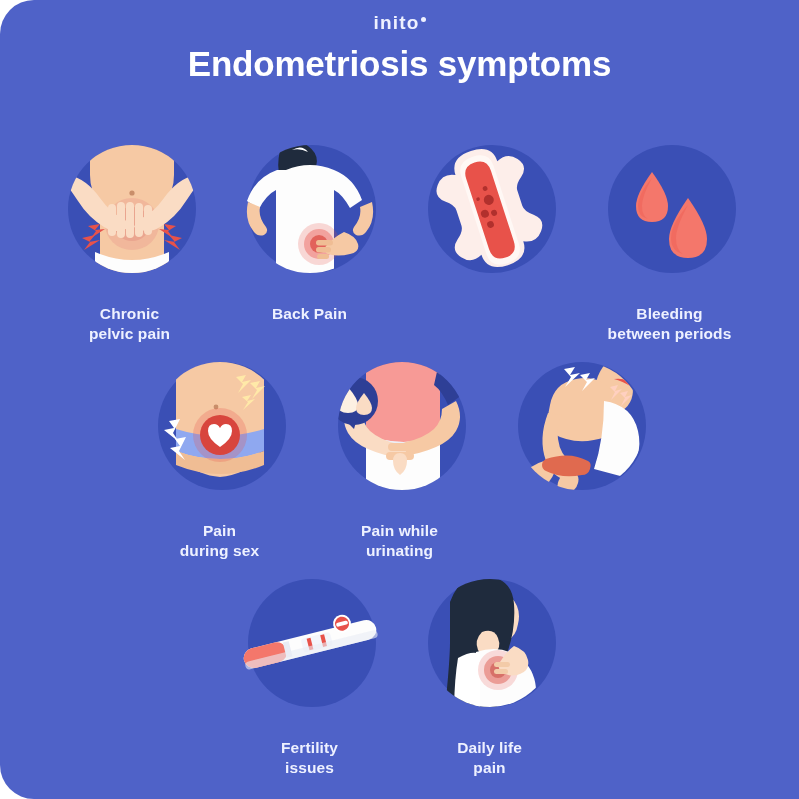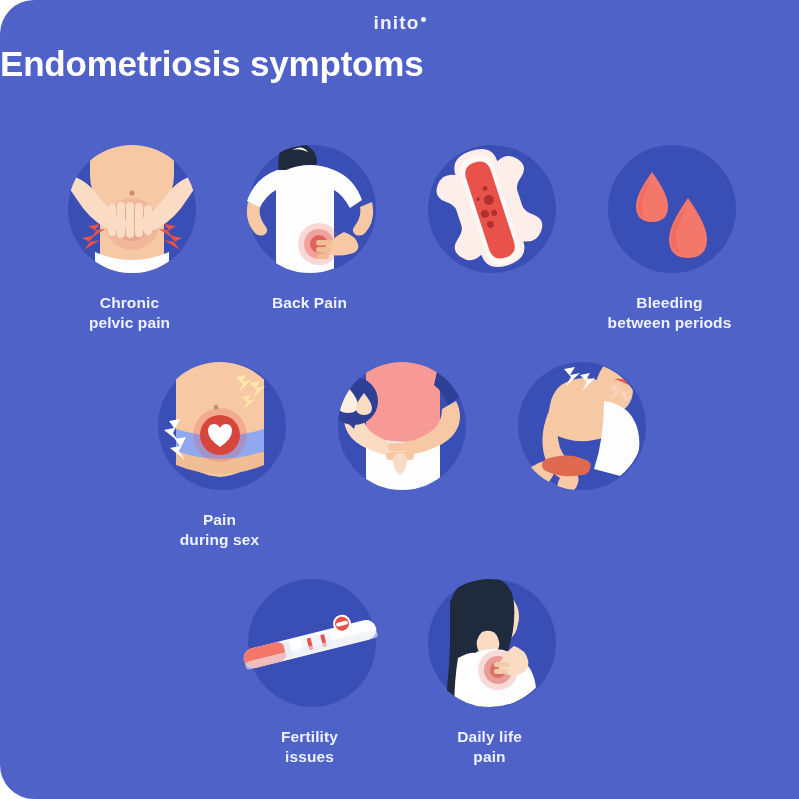--- a/index.html
+++ b/index.html
@@ -23,20 +23,21 @@
     font-size:19px;
     letter-spacing:1.2px;
     font-weight:600;
   }
   .logo .dot{
     display:inline-block;width:5px;height:5px;border-radius:50%;
     background:#eef1ff;vertical-align:super;margin-left:1px;
   }
   .title{
     position:absolute;left:0;top:44px;width:799px;
+    text-align:center;
     color:#ffffff;
     font-size:35px;
     font-weight:bold;
     letter-spacing:-0.2px;
   }
 
   .row{position:absolute;left:0;width:799px;display:flex;justify-content:center;}
   .row1{top:140px;gap:22px;}
   .row2{top:357px;gap:22px;}
   .row3{top:574px;gap:22px;}
@@ -47,21 +48,21 @@
     position:relative;width:140px;height:140px;
   }
   .circle{
     position:absolute;left:8px;top:5px;width:128px;height:128px;
     border-radius:50%;
     background:#3a4fb5;
   }
   .art{position:absolute;left:0;top:0;width:140px;height:140px;}
 
   .caption{
-    margin-top:13px;
+    margin-top:24px;
     text-align:center;
     color:#eef1ff;
     font-size:15.5px;
     font-weight:600;
     line-height:1.28;
     white-space:pre-line;
     letter-spacing:0.1px;
   }
 </style>
 </head>
@@ -238,20 +239,22 @@
               <rect x="56" y="95" width="28" height="8" rx="4"></rect>
             </g>
             <path d="M70 96 q7 0 7 8 q0 9 -7 14 q-7 -5 -7 -14 q0 -8 7 -8z" fill="#fadcc4"></path>
             <circle cx="24" cy="44" r="24" fill="#2e3f96"></circle>
             <path d="M16 64 l12 -6 l-4 14 z" fill="#2e3f96"></path>
             <path d="M18 30 q10 12 10 18 q0 8 -10 8 q-10 0 -10 -8 q0 -6 10 -18z" fill="#fdf0e2"></path>
             <path d="M34 36 q8 10 8 15 q0 7 -8 7 q-8 0 -8 -7 q0 -5 8 -15z" fill="#fadcc4"></path>
           </g>
         </svg>
       </div>
+      <div class="caption">Pain while
+urinating</div>
     </div>
 
     <div class="item">
       <div class="circle-wrap">
         <div class="circle"></div>
         <svg class="art" viewBox="0 0 140 140">
           <defs>
               <clipPath id="c7">
                 <circle cx="70" cy="69" r="64"></circle>
               </clipPath>

